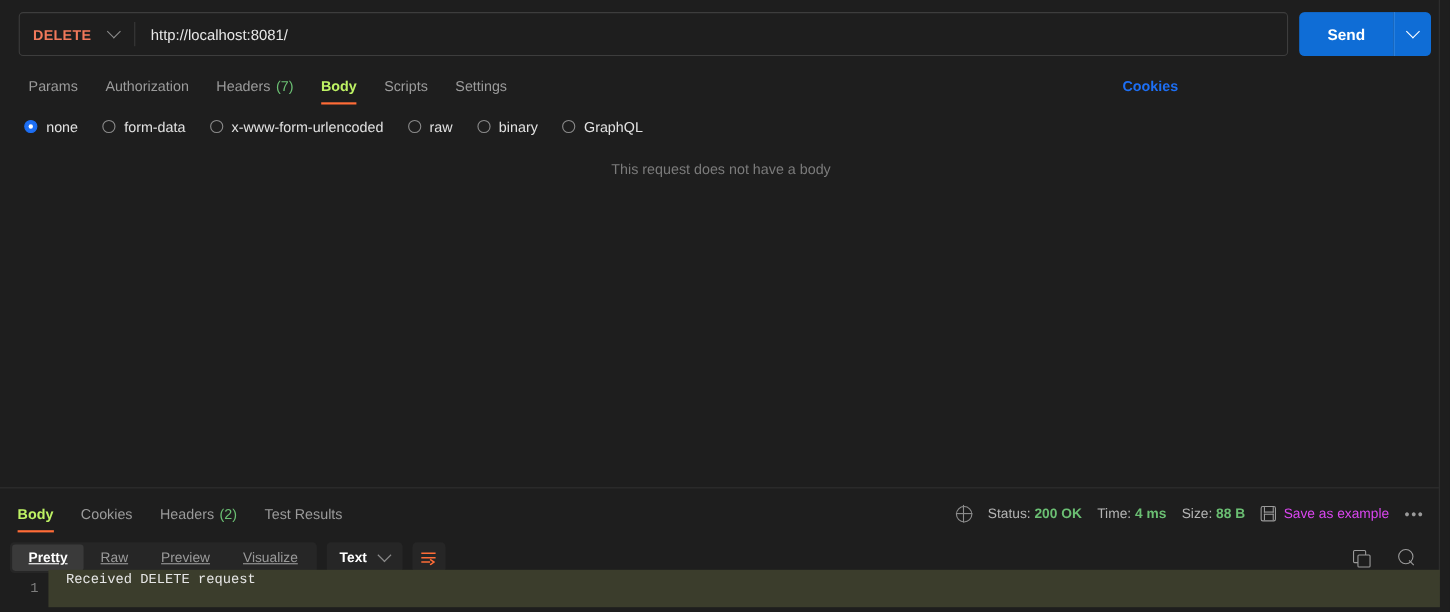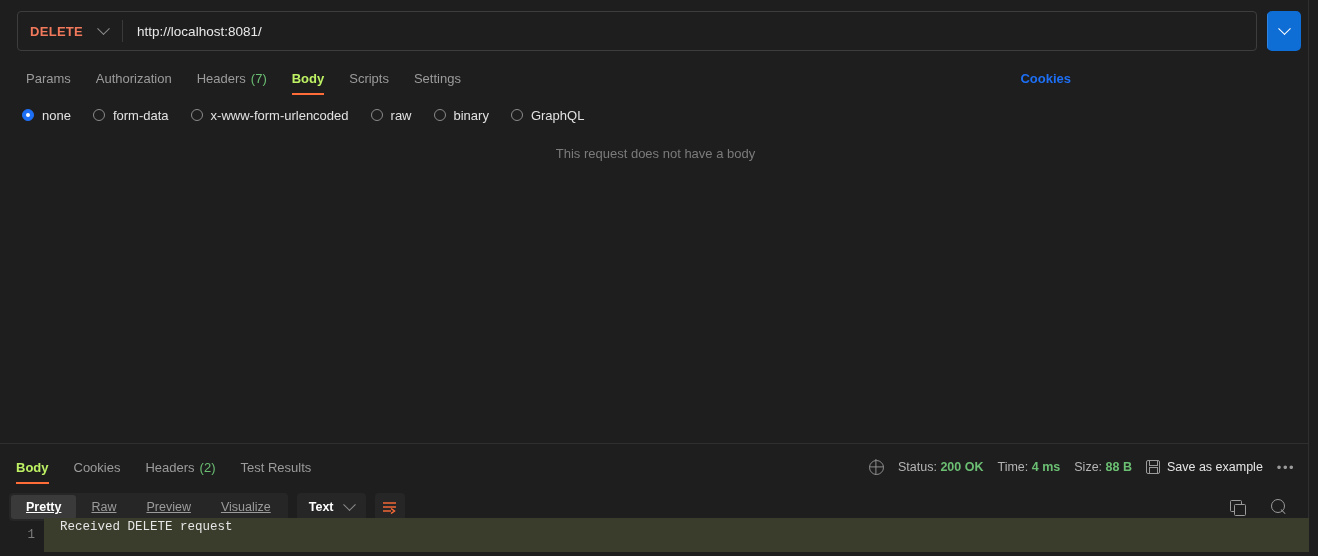--- a/index.html
+++ b/index.html
@@ -127,21 +127,21 @@
     position: relative;
   }
   .globe::before {
     content:""; position:absolute; left:50%; top:-1.2px; bottom:-1.2px; width:0;
     border-left:1.2px solid #8d8d8d; transform: translateX(-.6px);
   }
   .globe::after {
     content:""; position:absolute; top:50%; left:-1.2px; right:-1.2px; height:0;
     border-top:1.2px solid #8d8d8d; transform: translateY(-.6px);
   }
-  .save-ex { display: flex; align-items: center; gap: 7px; cursor: pointer; color: #e5e5e5; }
+  .save-ex { display: flex; align-items: center; gap: 7px; cursor: pointer; color: #d946ef; }
   .floppy {
     width: 14px; height: 14px; border: 1.3px solid #9a9a9a; border-radius: 2px; position: relative;
   }
   .floppy::before {
     content:""; position:absolute; left:2.5px; top:0; width:7px; height:4px;
     border:1.2px solid #9a9a9a; border-top:0;
   }
   .floppy::after {
     content:""; position:absolute; left:2.5px; bottom:0; width:7px; height:5px;
     border:1.2px solid #9a9a9a; border-bottom:0;
@@ -212,20 +212,21 @@
   <div class="url-row">
     <div class="url-box">
       <div class="method-sel">
         <span class="method-label">DELETE</span>
         <span class="chev"></span>
       </div>
       <div class="vdiv"></div>
       <input class="url-input" type="text" value="http://localhost:8081/" placeholder="Enter URL or paste text" style="">
     </div>
     <div class="send-wrap">
+      <button class="send-btn">Send</button>
       <button class="send-caret">
           <i></i>
         </button>
     </div>
   </div>
 
   <div class="req-tabs">
     <div class="tab">
         <span>Params</span>
       </div>

